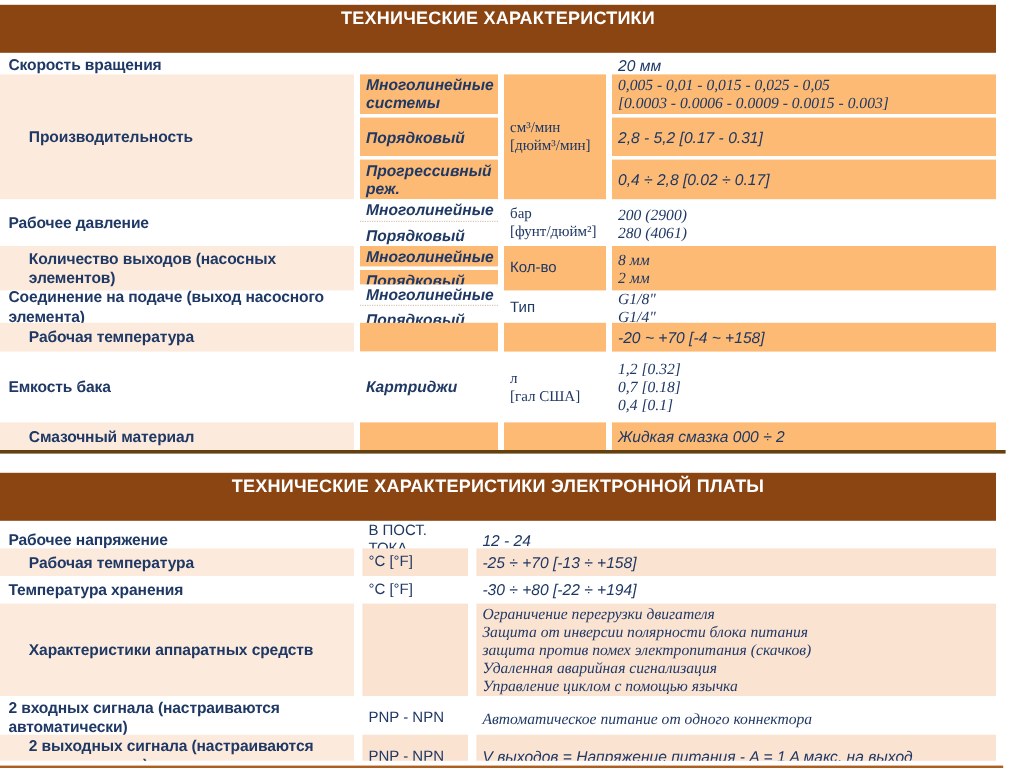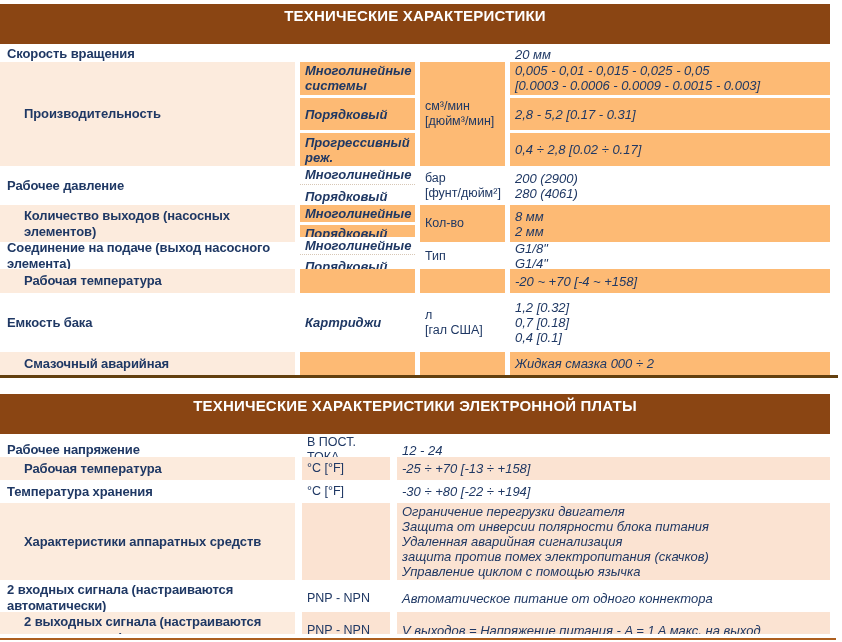--- a/index.html
+++ b/index.html
@@ -14,21 +14,21 @@
   
   .row { display: grid; grid-template-columns: 295px 115px 85px 1fr; column-gap: 5px; }
   .row.t2 { grid-template-columns: 295px 88px 1fr; column-gap: 7px; }
 
   .c { display: flex; flex-direction: column; justify-content: center; align-items: flex-start; }
   .name { font-weight: bold; font-size: 13px; letter-spacing: -.1px;
     padding: 2px 10px 2px 7px; line-height: 16px; }
   .sub  { font-weight: bold; font-style: italic; font-size: 13px; padding: 1px 4px 1px 5px; line-height: 15px; }
   .unit { font-size: 12.5px; padding: 1px 2px 1px 5px; line-height: 15px; }
   .val  { font-style: italic; font-size: 13px; padding: 1px 4px 1px 5px; line-height: 15px; }
-  .ln { display: block; }
+  .ln { display: block; font-family: Liberation Serif, serif; }
 
   .subcol, .valcol { display: flex; flex-direction: column; gap: 3px; background: #ffffff; }
   .subcol .c, .valcol .c { flex: 1; }
 
   
   .pink .name { background: #fcebdd; padding-left: 24px; }
   .pink .sub, .pink .unit, .pink .val { background: #fdba74; }
   .t2.pink .sub, .t2.pink .unit, .t2.pink .val { background: #fbe3d2; }
 
   
@@ -138,21 +138,21 @@
       <span class="ln">[гал США]</span>
     </div>
     <div class="c val">
       <span class="ln">1,2 [0.32]</span>
       <span class="ln">0,7 [0.18]</span>
       <span class="ln">0,4 [0.1]</span>
     </div>
   </div>
 
   <div class="row pink h23">
-    <div class="c name">Смазочный аварийная</div>
+    <div class="c name">Смазочный материал</div>
     <div class="c sub"></div>
     <div class="c unit"></div>
     <div class="c val">Жидкая смазка 000 ÷ 2</div>
   </div>
 </div>
 
 <div class="t1-bottom"></div>
 <div class="spacer"></div>
 
 <div class="tbl">
@@ -175,22 +175,22 @@
     <div class="c unit">°C [°F]</div>
     <div class="c val">-30 ÷ +80 [-22 ÷ +194]</div>
   </div>
 
   <div class="row t2 pink h77">
     <div class="c name">Характеристики аппаратных средств</div>
     <div class="c unit"></div>
     <div class="c val">
       <span class="ln">Ограничение перегрузки двигателя</span>
       <span class="ln">Защита от инверсии полярности блока питания</span>
+      <span class="ln">защита против помех электропитания (скачков)</span>
       <span class="ln">Удаленная аварийная сигнализация</span>
-      <span class="ln">защита против помех электропитания (скачков)</span>
       <span class="ln">Управление циклом с помощью язычка</span>
     </div>
   </div>
 
   <div class="row t2 white h42">
     <div class="c name">2 входных сигнала (настраиваются автоматически)</div>
     <div class="c unit">PNP - NPN</div>
     <div class="c val">
       <span class="ln">Автоматическое питание от одного коннектора</span>
     </div>

